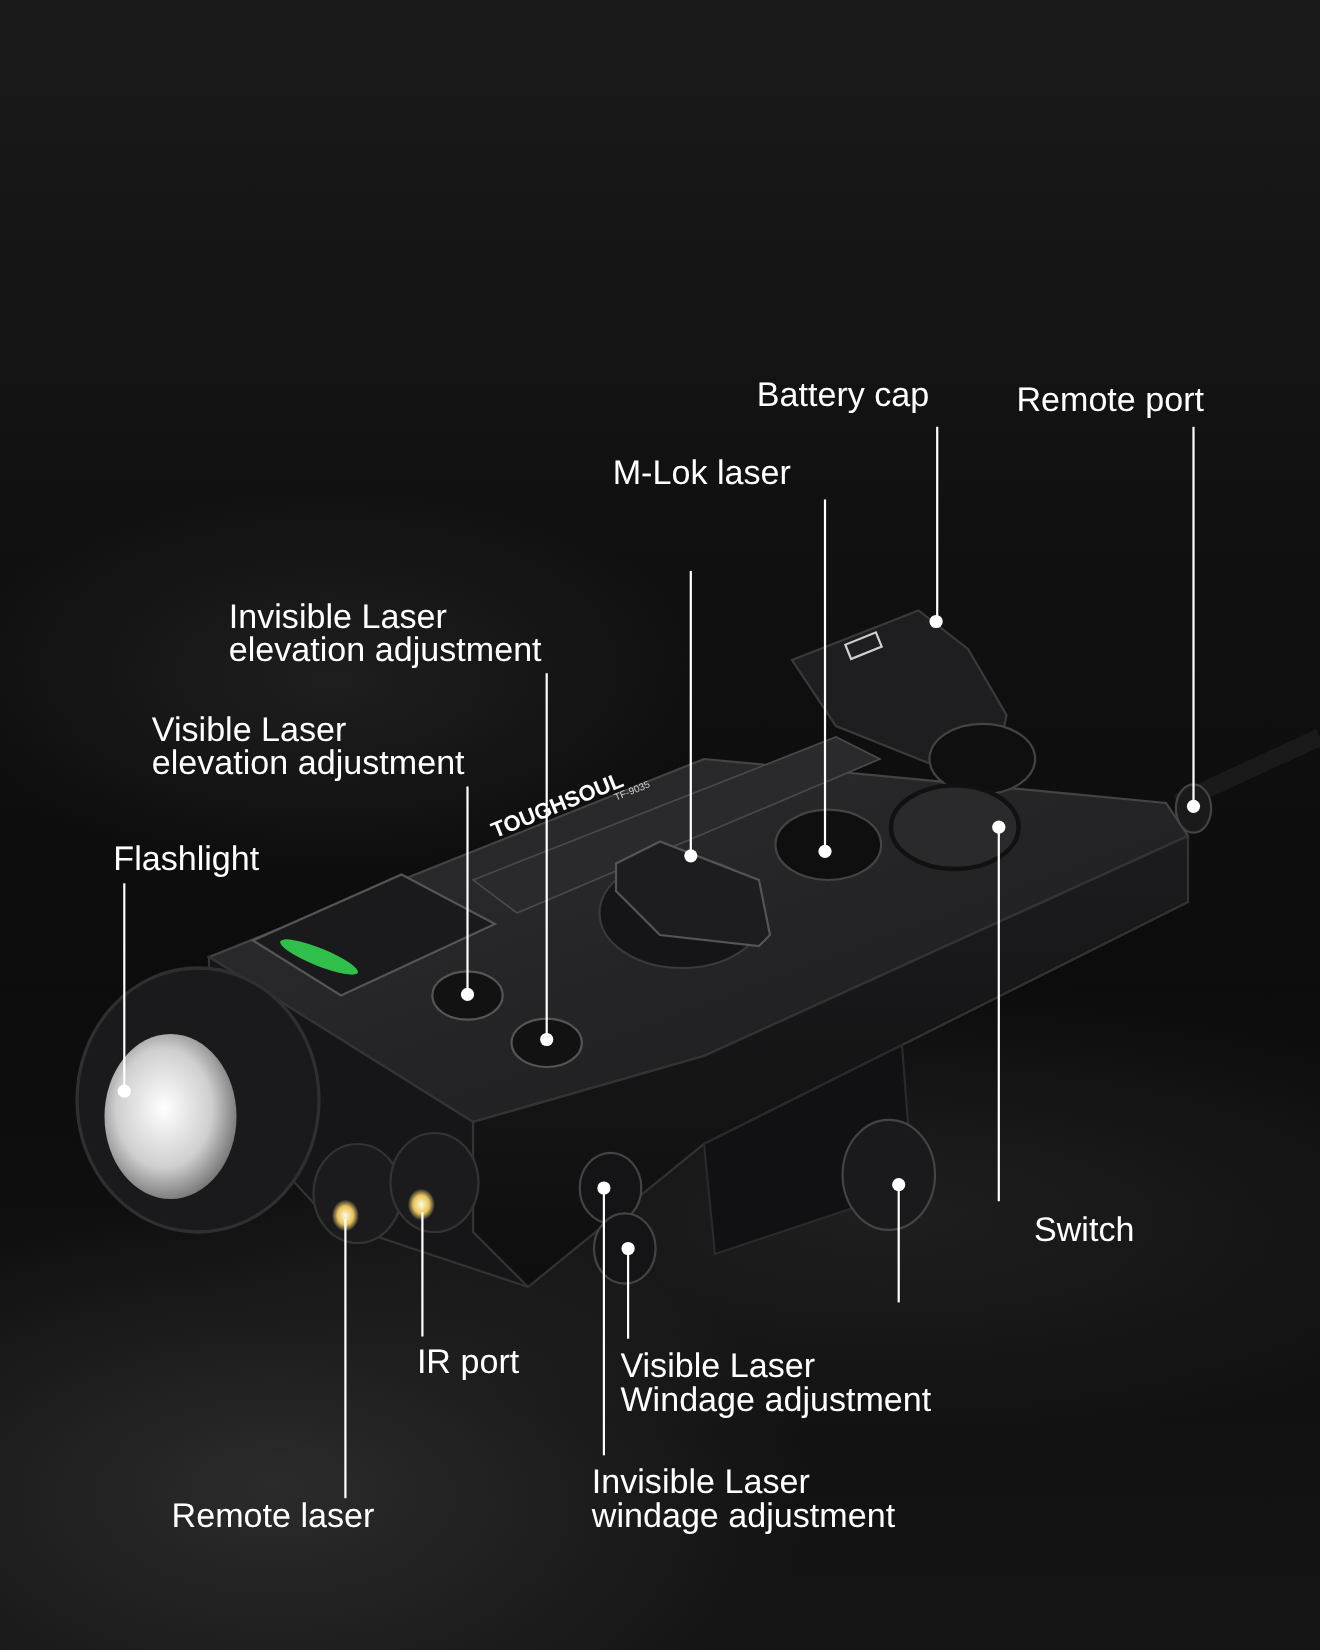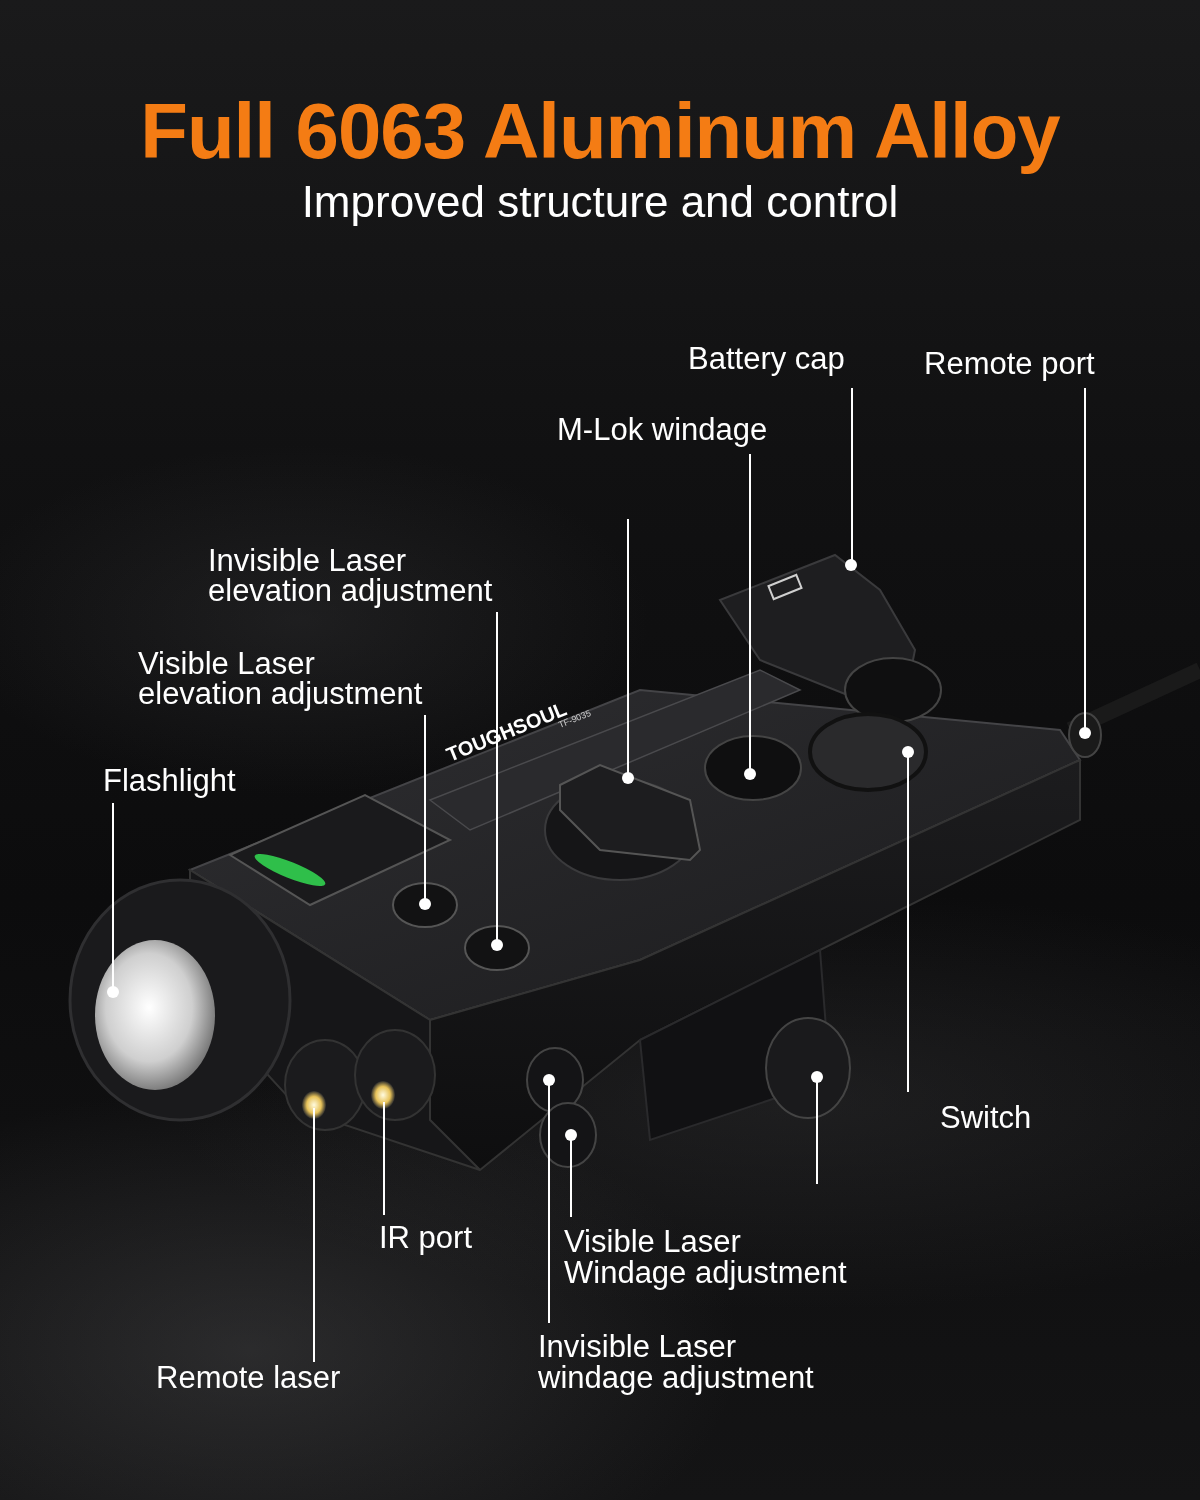--- a/index.html
+++ b/index.html
@@ -15,22 +15,20 @@
   .label{position:absolute;color:#ffffff;font-size:31px;line-height:31px;white-space:nowrap;}
   .vline{position:absolute;width:2px;background:#ffffff;}
   .dot{position:absolute;width:12px;height:12px;border-radius:50%;background:#ffffff;margin-left:-6px;margin-top:-6px;}
   svg.device{position:absolute;left:0;top:0;}
 </style>
 </head>
 <body>
 
 <div id="stage">
 
-  <div class="headline" style="color:#f47c14">Full 6063 Aluminum Alloy</div>
-  <div class="subline">Improved structure and control</div>
 
   <svg class="device" width="1200" height="1500" viewBox="0 0 1200 1500">
     <defs>
       <linearGradient id="topface" x1="0" y1="0" x2="1" y2="1">
         <stop offset="0" stop-color="#2e2e31"></stop>
         <stop offset="1" stop-color="#1b1b1d"></stop>
       </linearGradient>
       <linearGradient id="sideface" x1="0" y1="0" x2="0" y2="1">
         <stop offset="0" stop-color="#1c1c1e"></stop>
         <stop offset="1" stop-color="#0e0e0f"></stop>
@@ -96,21 +94,21 @@
   </svg>
 
   <div class="label" style="left:688px;top:343px">Battery cap</div>
   <div class="vline" style="left:851px;top:388px;height:177px"></div>
   <div class="dot" style="left:851px;top:565px"></div>
 
   <div class="label" style="left:924px;top:348px">Remote port</div>
   <div class="vline" style="left:1084px;top:388px;height:345px"></div>
   <div class="dot" style="left:1085px;top:733px"></div>
 
-  <div class="label" style="left:557px;top:414px">M-Lok windage</div>
+  <div class="label" style="left:557px;top:414px">M-Lok laser</div>
   <div class="vline" style="left:749px;top:454px;height:320px"></div>
   <div class="dot" style="left:750px;top:774px"></div>
 
   <div class="vline" style="left:627px;top:519px;height:259px"></div>
   <div class="dot" style="left:628px;top:778px"></div>
 
   <div class="label" style="left:208px;top:545px">Invisible Laser</div>
   <div class="label" style="left:208px;top:575px">elevation adjustment</div>
   <div class="vline" style="left:496px;top:612px;height:333px"></div>
   <div class="dot" style="left:497px;top:945px"></div>

